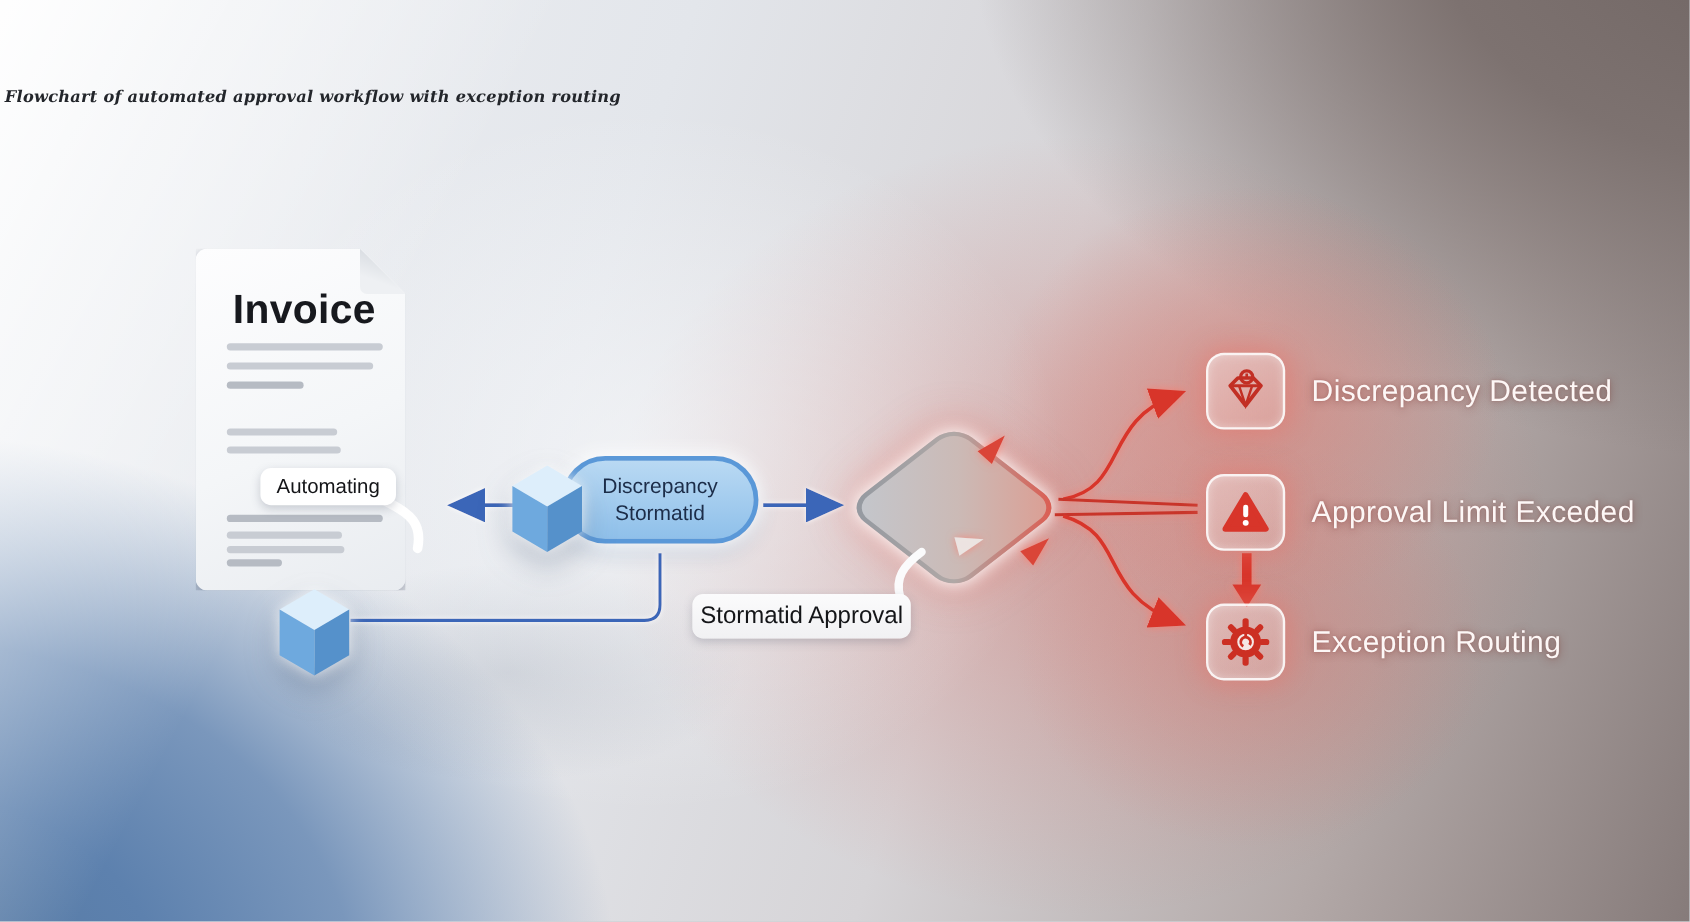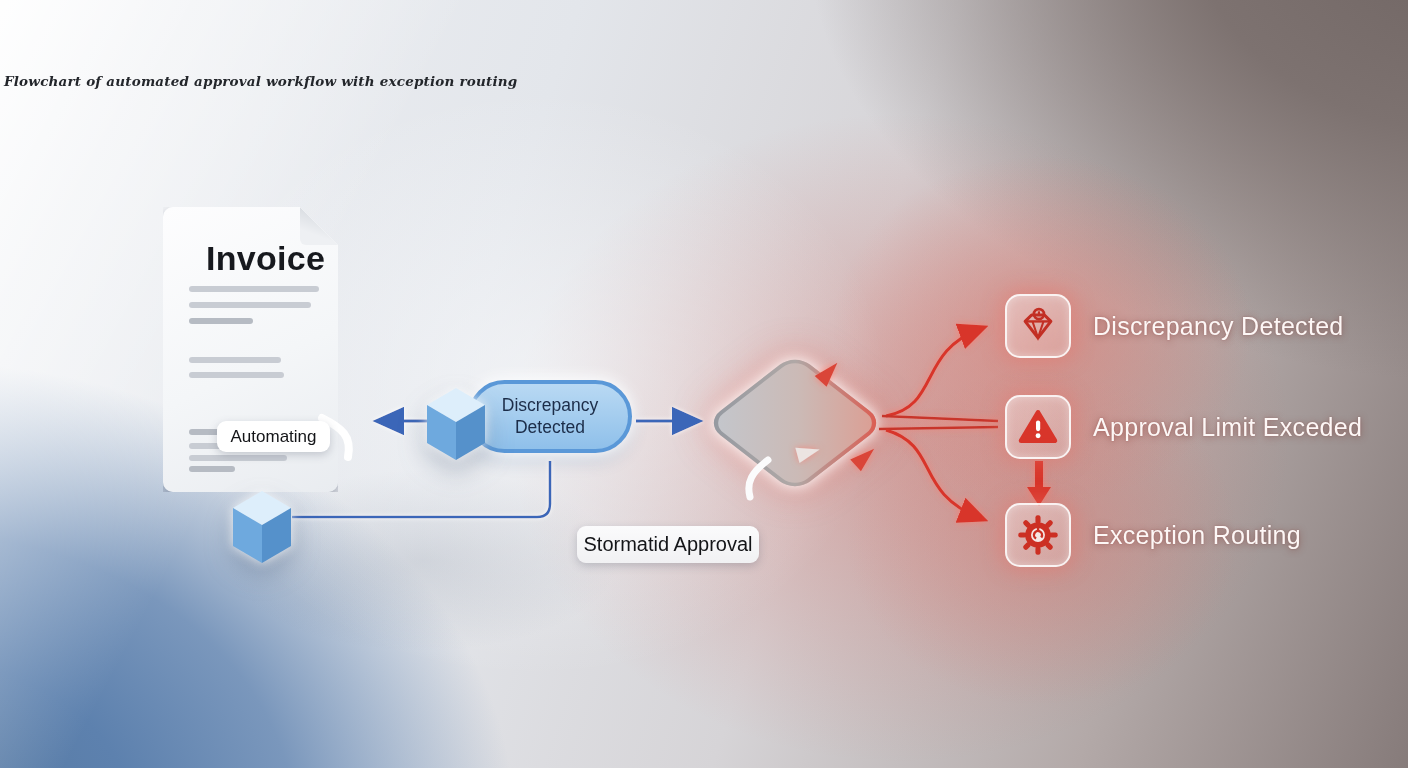--- a/index.html
+++ b/index.html
@@ -42,32 +42,31 @@
     box-shadow:0 18px 30px rgba(60,70,95,.28), 0 2px 6px rgba(60,70,95,.18);
   }
   .invoice .fold {
     position:absolute; right:0; top:0; width:38px; height:38px;
     background:linear-gradient(200deg,#cdd2d8 0%,#eef0f3 70%);
     clip-path:polygon(0 0, 0 100%, 100% 100%);
     border-bottom-left-radius:6px;
   }
   .inv-title {
     position:absolute; left:31px; top:32px;
-    font-size:34px; font-weight:700; color:#17191e; letter-spacing:.3px;margin-left:12px;
+    font-size:34px; font-weight:700; color:#17191e; letter-spacing:.3px;
   }
   .ln { position:absolute; left:26px; height:6px; border-radius:3px; background:#c8ccd3; }
   .ln.dk { background:#b6bbc3; }
 
   
   .tag {
     position:absolute; background:#ffffff; color:#141518;
     border-radius:9px; display:flex; align-items:center; justify-content:center;
     box-shadow:0 3px 8px rgba(70,80,100,.25);
     white-space:nowrap;
-    margin-top:31px;
   }
   .tag.automating { left:217px; top:390px; width:113px; height:31px; font-size:17px; font-weight:500; }
   .tag.approval   { left:577px; top:495px; width:182px; height:37px; font-size:20px; font-weight:500;
                     background:linear-gradient(180deg,#fbfbfc,#f1f1f3); }
 
   
   .disc-box {
     position:absolute; left:468px; top:380px; width:164px; height:73px;
     border-radius:41px; border:4px solid #5a98d8;
     background:linear-gradient(180deg,#b9d9f3 0%,#8fc0ea 100%);
@@ -128,21 +127,21 @@
     <div class="ln" style="top:150px; width:92px;"></div>
     <div class="ln" style="top:165px; width:95px;"></div>
     <div class="ln dk" style="top:222px; width:130px;"></div>
     <div class="ln" style="top:236px; width:96px;"></div>
     <div class="ln" style="top:248px; width:98px;"></div>
     <div class="ln dk" style="top:259px; width:46px;"></div>
   </div>
 
   <div class="disc-box">
     <div>Discrepancy</div>
-    <div>Detected</div>
+    <div>Stormatid</div>
   </div>
 
   <div class="diamond-wrap">
     <div class="diamond-outer">
       <div class="diamond-inner"></div>
     </div>
   </div>
 
   <svg class="overlay" width="1408" height="768" viewBox="0 0 1408 768" style="left:0;top:0;">
     <defs>

